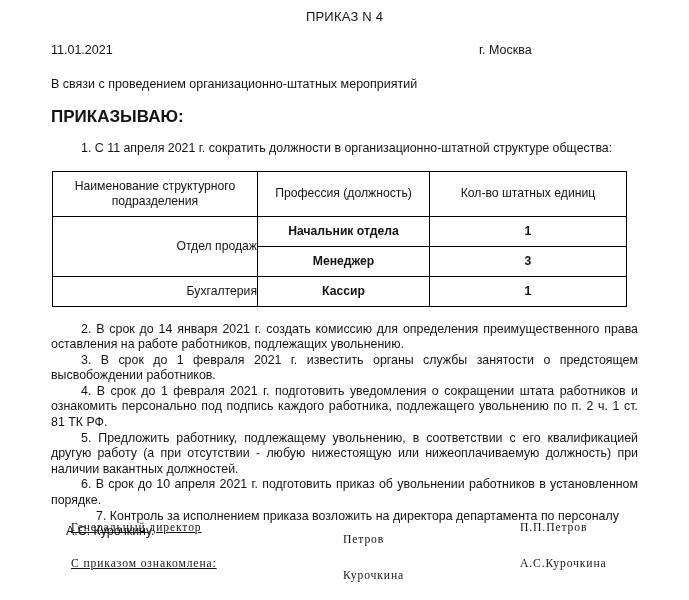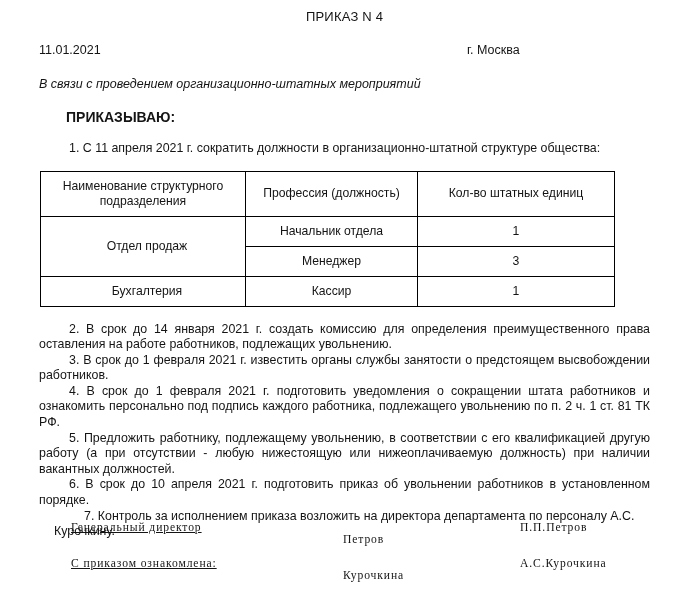--- a/index.html
+++ b/index.html
@@ -15,21 +15,21 @@
     font-family: "Liberation Sans", sans-serif;
     color: #141414;
     -webkit-font-smoothing: none;
   }
 
   .page {
     position: relative;
     width: 689px;
     height: 600px;
     box-sizing: border-box;
-    padding: 0 39px;
+    padding: 0 51px;
   }
 
   
   .doc-title {
     text-align: center;
     font-size: 13px;
     line-height: 16px;
     padding-top: 9px;
     letter-spacing: 0.2px;
     white-space: pre;
@@ -55,30 +55,28 @@
     top: 0;
     white-space: pre;
   }
 
   
   .preamble {
     margin-top: 18px;
     font-size: 12.5px;
     line-height: 16px;
     white-space: pre;
-    font-style: italic;
   }
 
   .order-word {
     margin-top: 17px;
-    font-size: 14px;
+    font-size: 17px;
     line-height: 16px;
     font-weight: bold;
     white-space: pre;
-    margin-left: 27px;
   }
 
   
   .clause {
     font-size: 12.4px;
     line-height: 15.5px;
     text-align: justify;
     text-indent: 30px;
     margin: 0;
   }
@@ -108,27 +106,28 @@
   .col-a { width: 205px; }
   .col-b { width: 172px; }
   .col-c { width: 197px; }
 
   .th-cell {
     text-align: center;
     height: 44px;
     padding: 0 8px !important;
   }
   .td-left {
-    text-align: center;
+    text-align: right;
     padding: 0 0 0 8px !important;
     height: 29px;
   }
   .td-center {
     text-align: center;
     height: 29px;
+    font-weight: bold;
   }
   .row-tall td { height: 29px; }
 
   
   .body-block {
     margin-top: 15px;
   }
   .body-block p {
     margin: 0;
     font-size: 12.4px;

